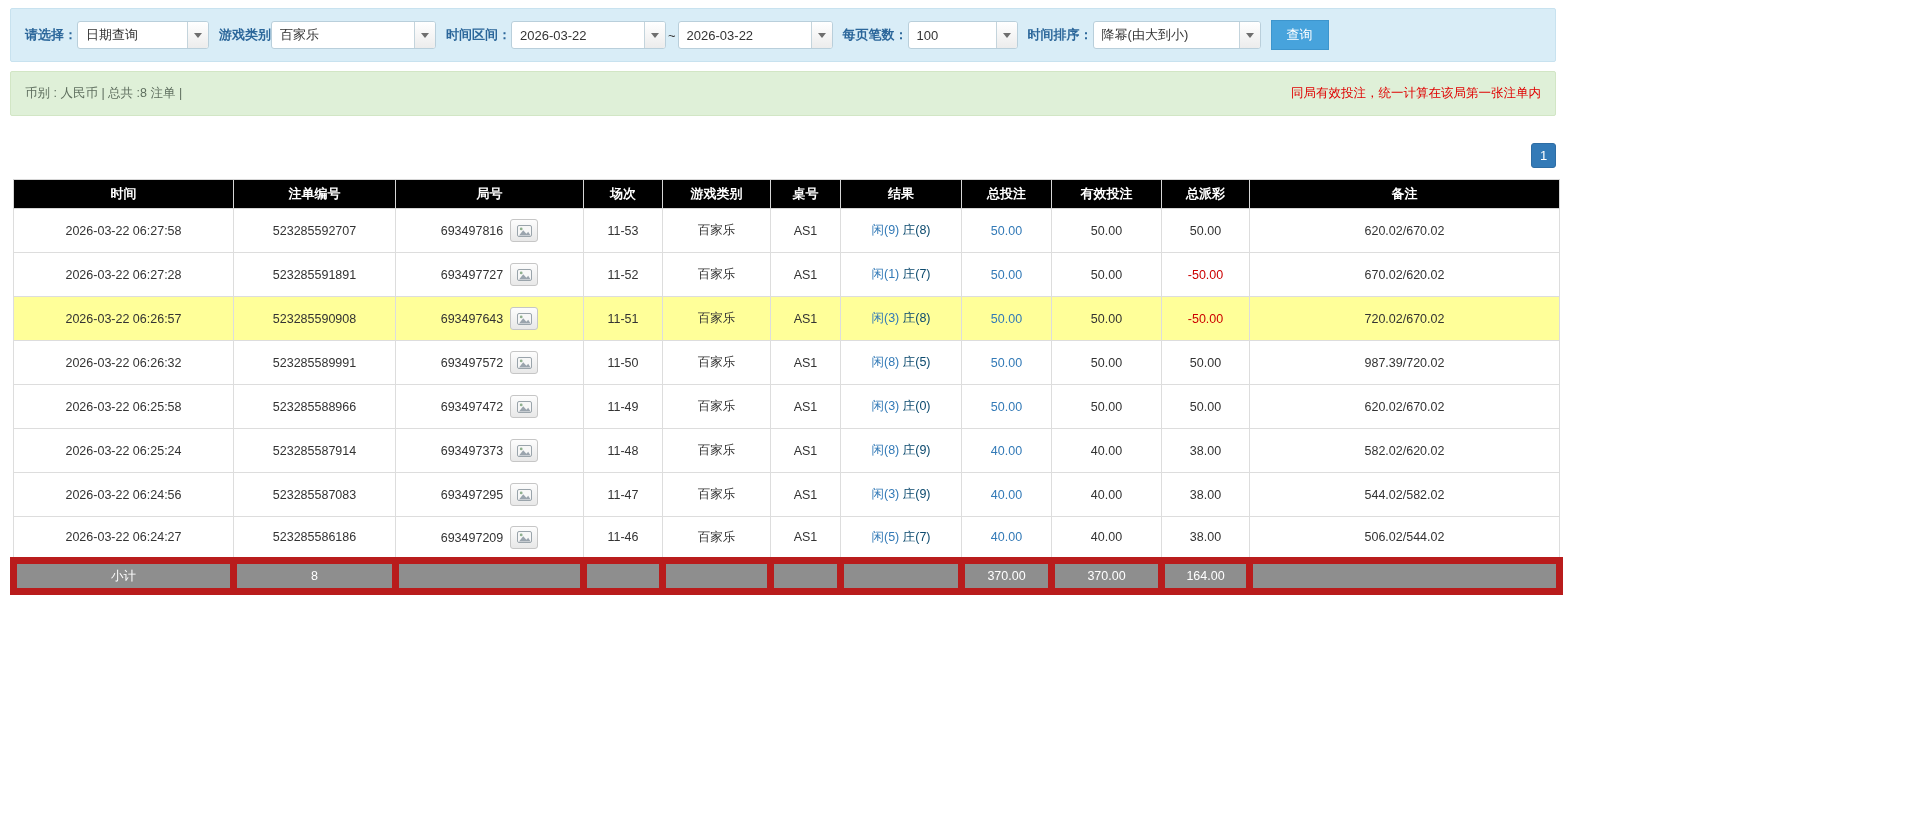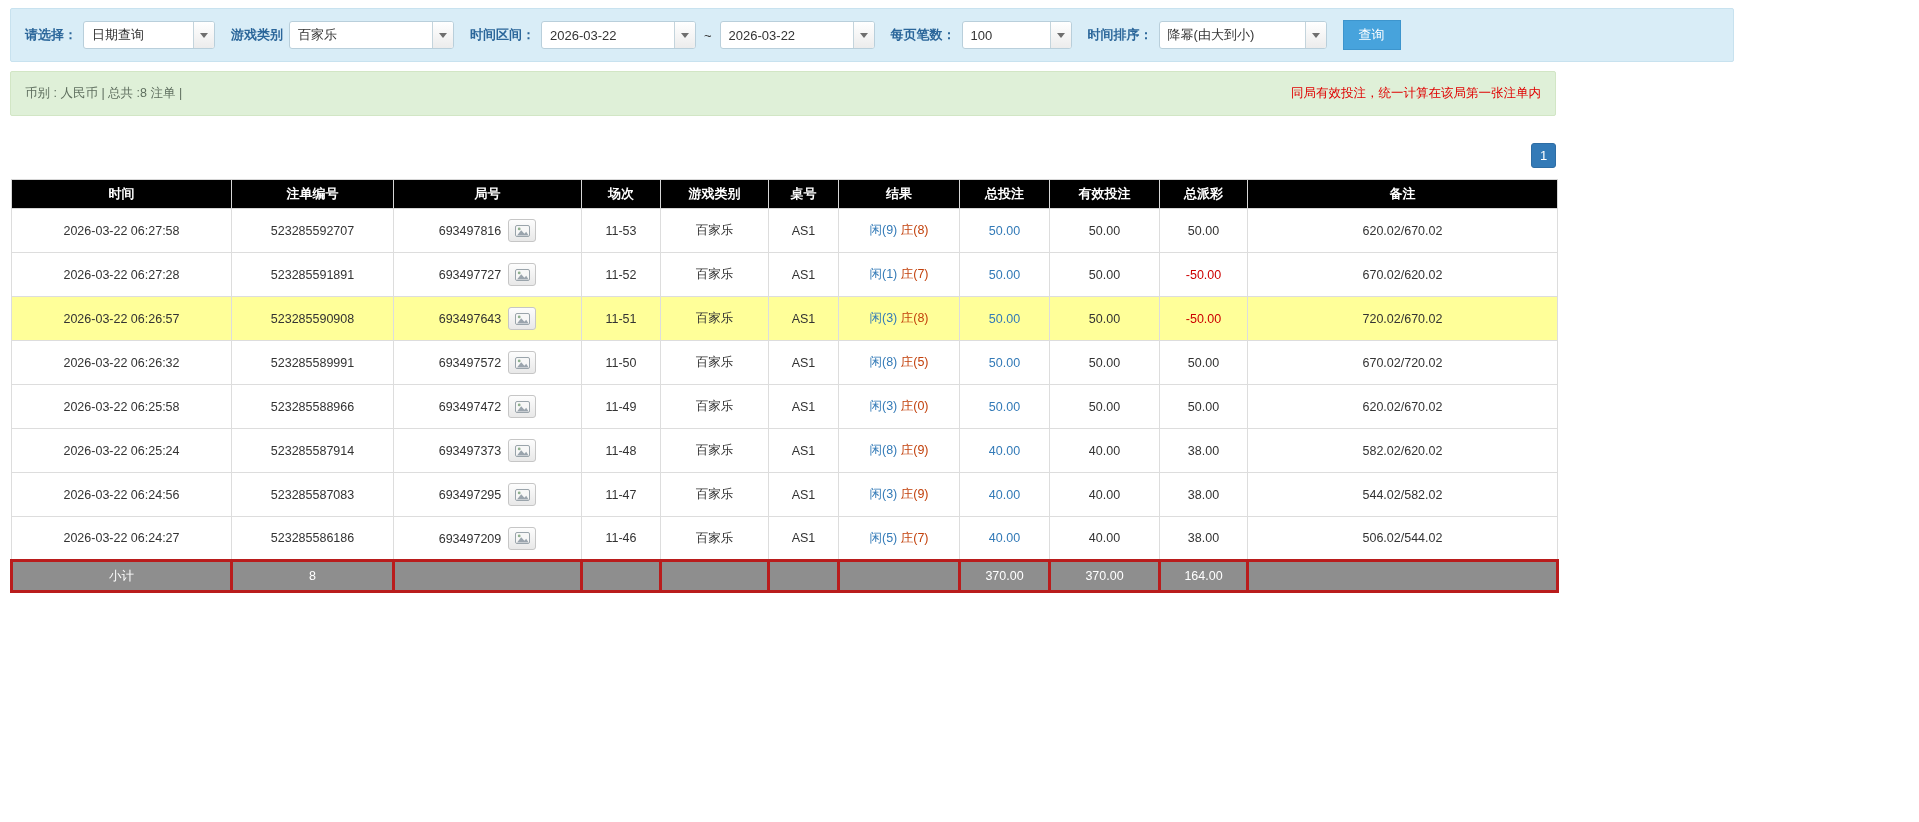--- a/index.html
+++ b/index.html
@@ -10,22 +10,22 @@
     font-family:"Liberation Sans","DejaVu Sans",sans-serif;
     color:#333;
   }
   .page { padding:8px 10px 0 10px; width:1566px; }
 
   .page-title { font-size:18px; font-weight:400; color:#333; margin:4px 0 14px 2px; }
 
   
   .filter-bar {
     background:#d9edf7; border:1px solid #c8e2ef; border-radius:2px;
-    padding:11px 14px; display:flex; align-items:center; gap:6px;
-    width:1724px;
+    padding:11px 14px; display:flex; align-items:center; gap:0;
+    width:1546px;
   }
   .flabel { color:#2b669a; font-weight:bold; font-size:13px; white-space:nowrap; margin-left:10px; }
   .flabel.first { margin-left:0; }
   .combo {
     display:inline-flex; align-items:stretch; background:#fff;
     border:1px solid #b9cfdb; border-radius:3px; height:28px; overflow:hidden;
   }
   .combo-val { flex:1; padding:0 8px; display:flex; align-items:center; font-size:13px; color:#333; white-space:nowrap; }
   .combo-arrow {
     width:21px; border-left:1px solid #c4d4dc;
@@ -70,24 +70,24 @@
   .records th {
     background:#000; color:#fff; font-weight:bold; font-size:13px;
     height:29px; border:1px solid #d6d6d6; padding:0 4px;
   }
   .records td {
     border:1px solid #ddd; text-align:center; height:44px; padding:0 4px;
     background:#fff; overflow:hidden; white-space:nowrap;
   }
   .records tr.highlight td { background:#ffff99; }
   .records tr.foot td {
-    background:#8e8e8e; color:#fff; height:31px; border:3px solid #b91c1c;
+    background:#8e8e8e; color:#fff; height:31px; border:7px solid #b91c1c;
   }
   .player { color:#337ab7; }
-  .banker { color:#c2410c; }
+  .banker { color:#0c4a6e; }
   .bet-link { color:#337ab7; text-decoration:none; cursor:pointer; }
   .neg { color:#cc0000; }
   .round-no { vertical-align:middle; }
   .icon-btn {
     margin-left:7px; vertical-align:middle;
     width:28px; height:23px; border:1px solid #c6c6c6; border-radius:3px;
     background:linear-gradient(#fdfdfd,#e8e8e8); cursor:pointer;
     display:inline-flex; align-items:center; justify-content:center; padding:0;
   }
 </style>
@@ -254,21 +254,21 @@
                 <path d="M2 10.5 L6.2 5.2 L9.4 8.8 L11.2 6.8 L13.6 10.5 Z" fill="#9aa4ad"></path>
               </svg>
             </button></td>
           <td>11-50</td>
           <td>百家乐</td>
           <td>AS1</td>
           <td><span class="player">闲(8)</span> <span class="banker">庄(5)</span></td>
           <td><a class="bet-link">50.00</a></td>
           <td>50.00</td>
           <td><span class="">50.00</span></td>
-          <td>670.02/720.02</td>
+          <td>987.39/720.02</td>
         </tr>
         <tr>
           <td>2026-03-22 06:25:58</td>
           <td>523285588966</td>
           <td><span class="round-no">693497472</span><button class="icon-btn">
               <svg width="15" height="12" viewBox="0 0 15 12">
                 <rect x="0.5" y="0.5" width="14" height="11" rx="1.5" fill="#f7f7f7" stroke="#9aa4ab"></rect>
                 <circle cx="4.2" cy="3.9" r="1.4" fill="#8fb08f"></circle>
                 <path d="M2 10.5 L6.2 5.2 L9.4 8.8 L11.2 6.8 L13.6 10.5 Z" fill="#9aa4ad"></path>
               </svg>

